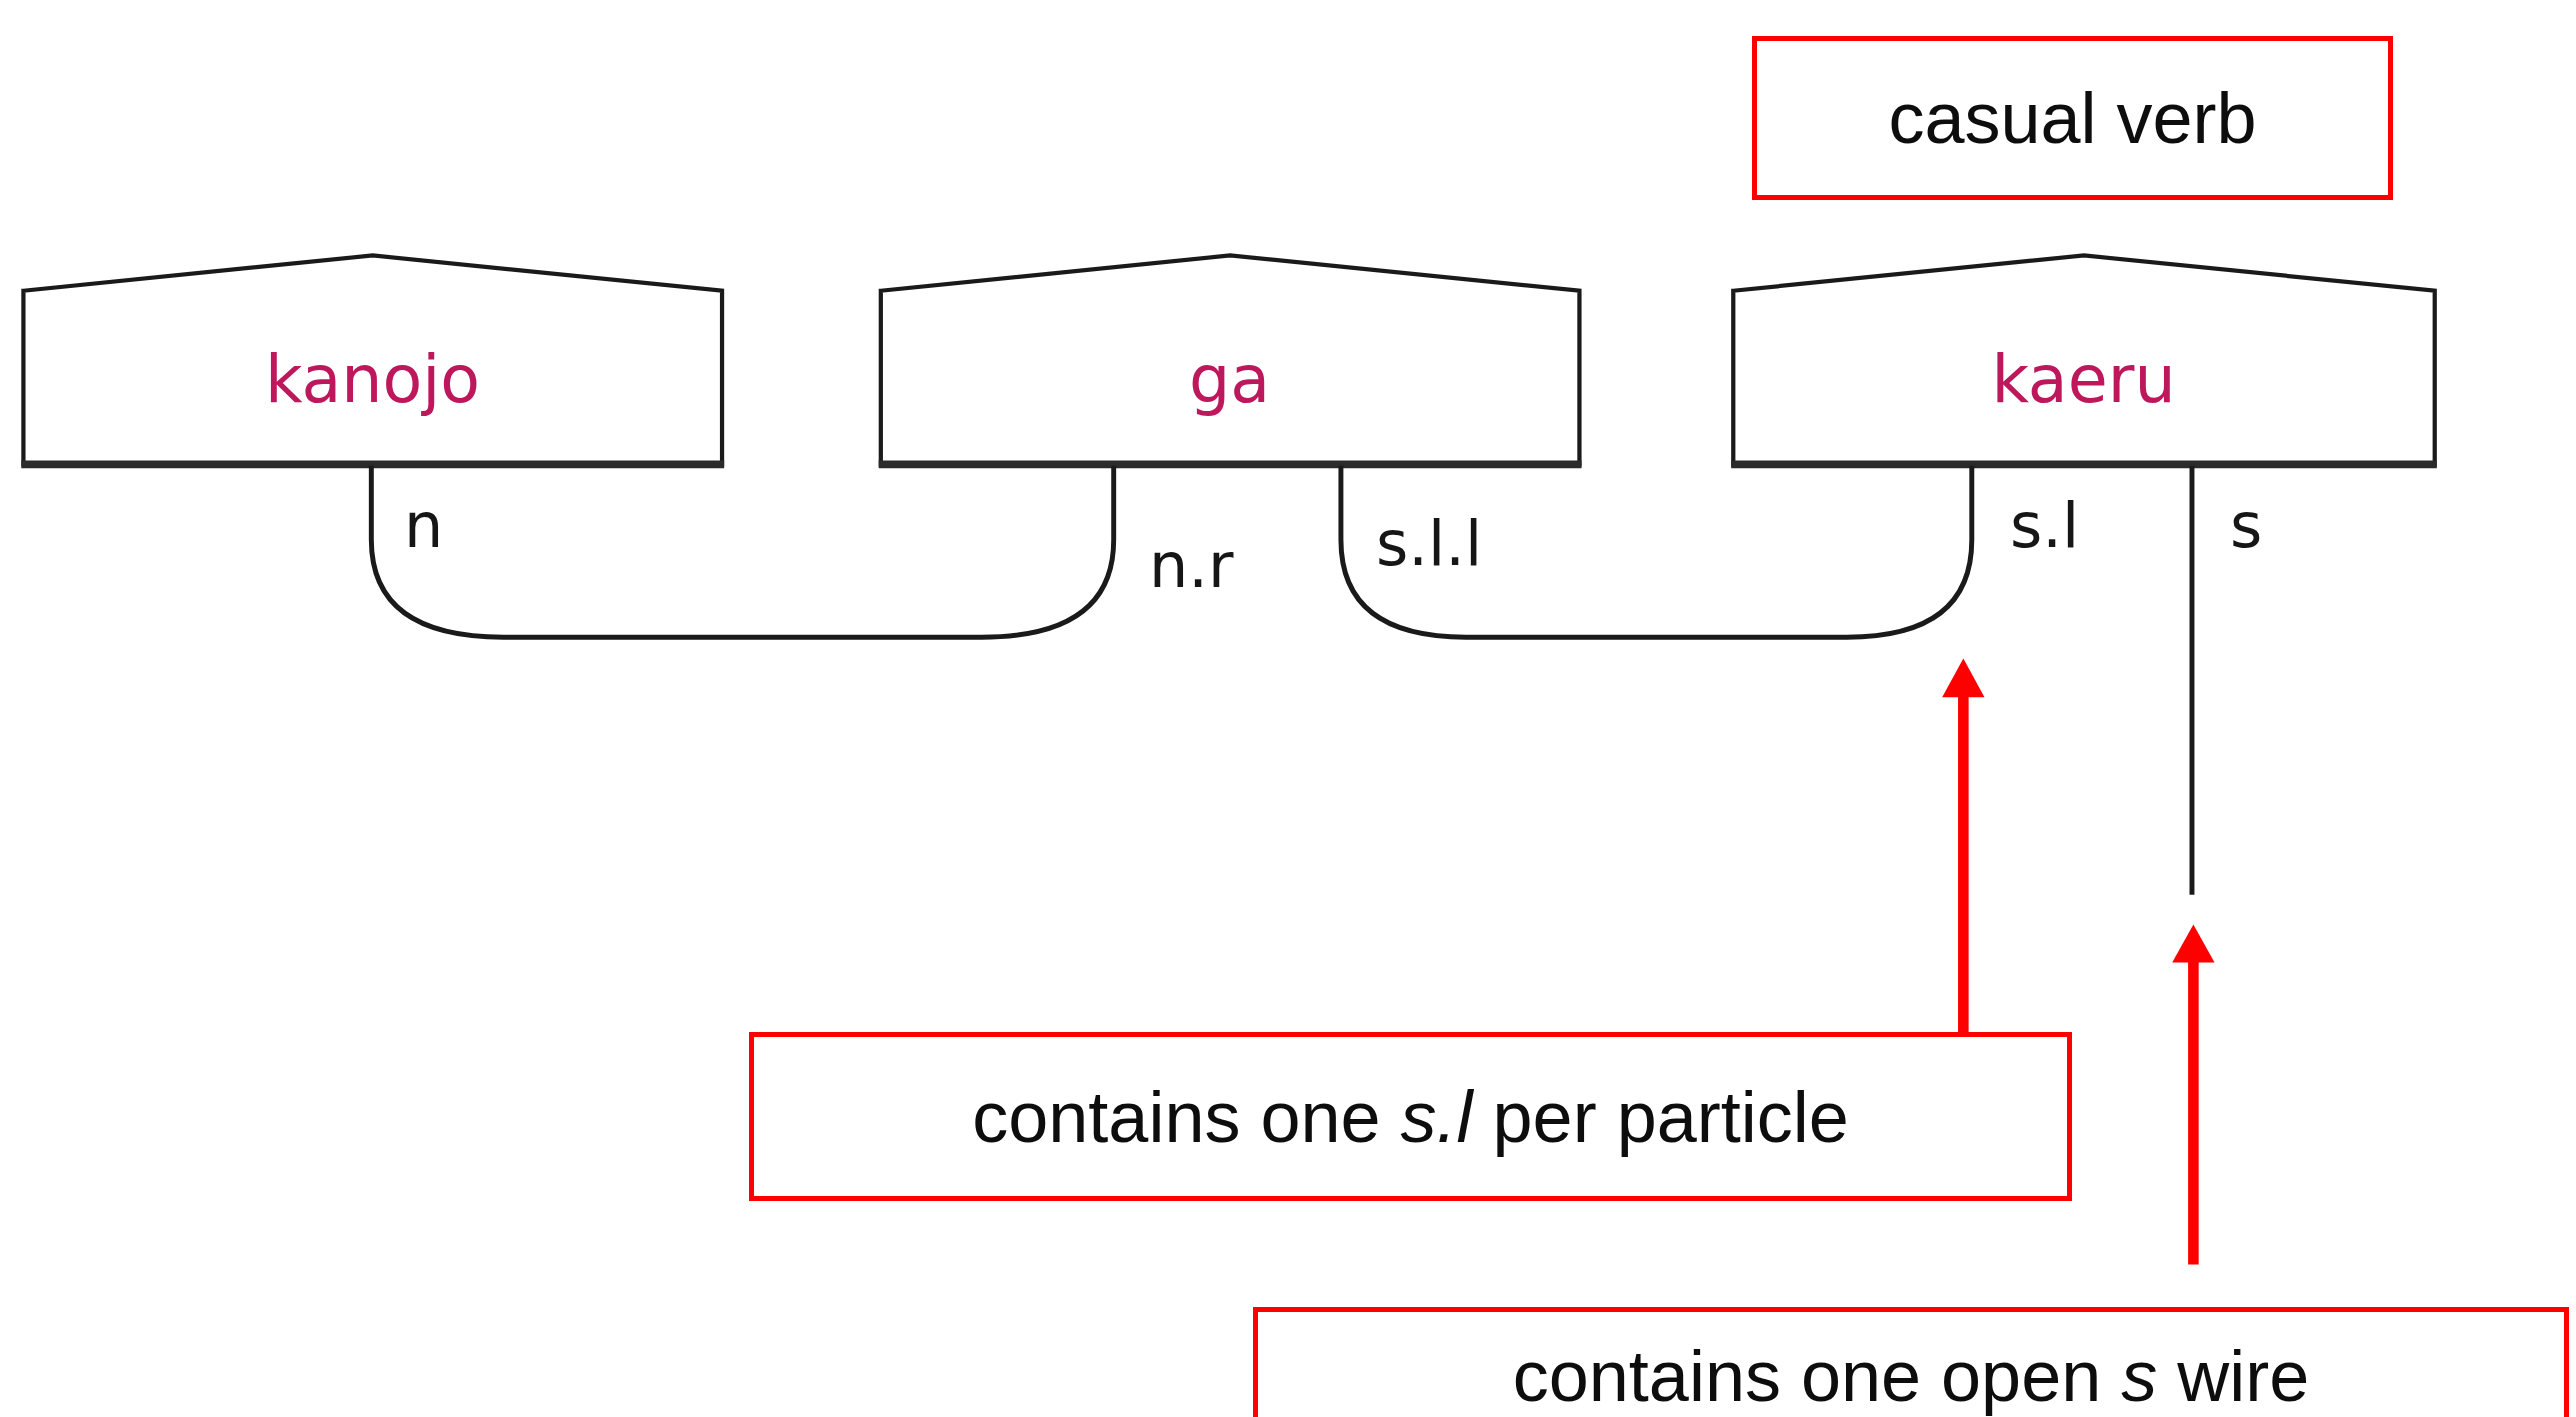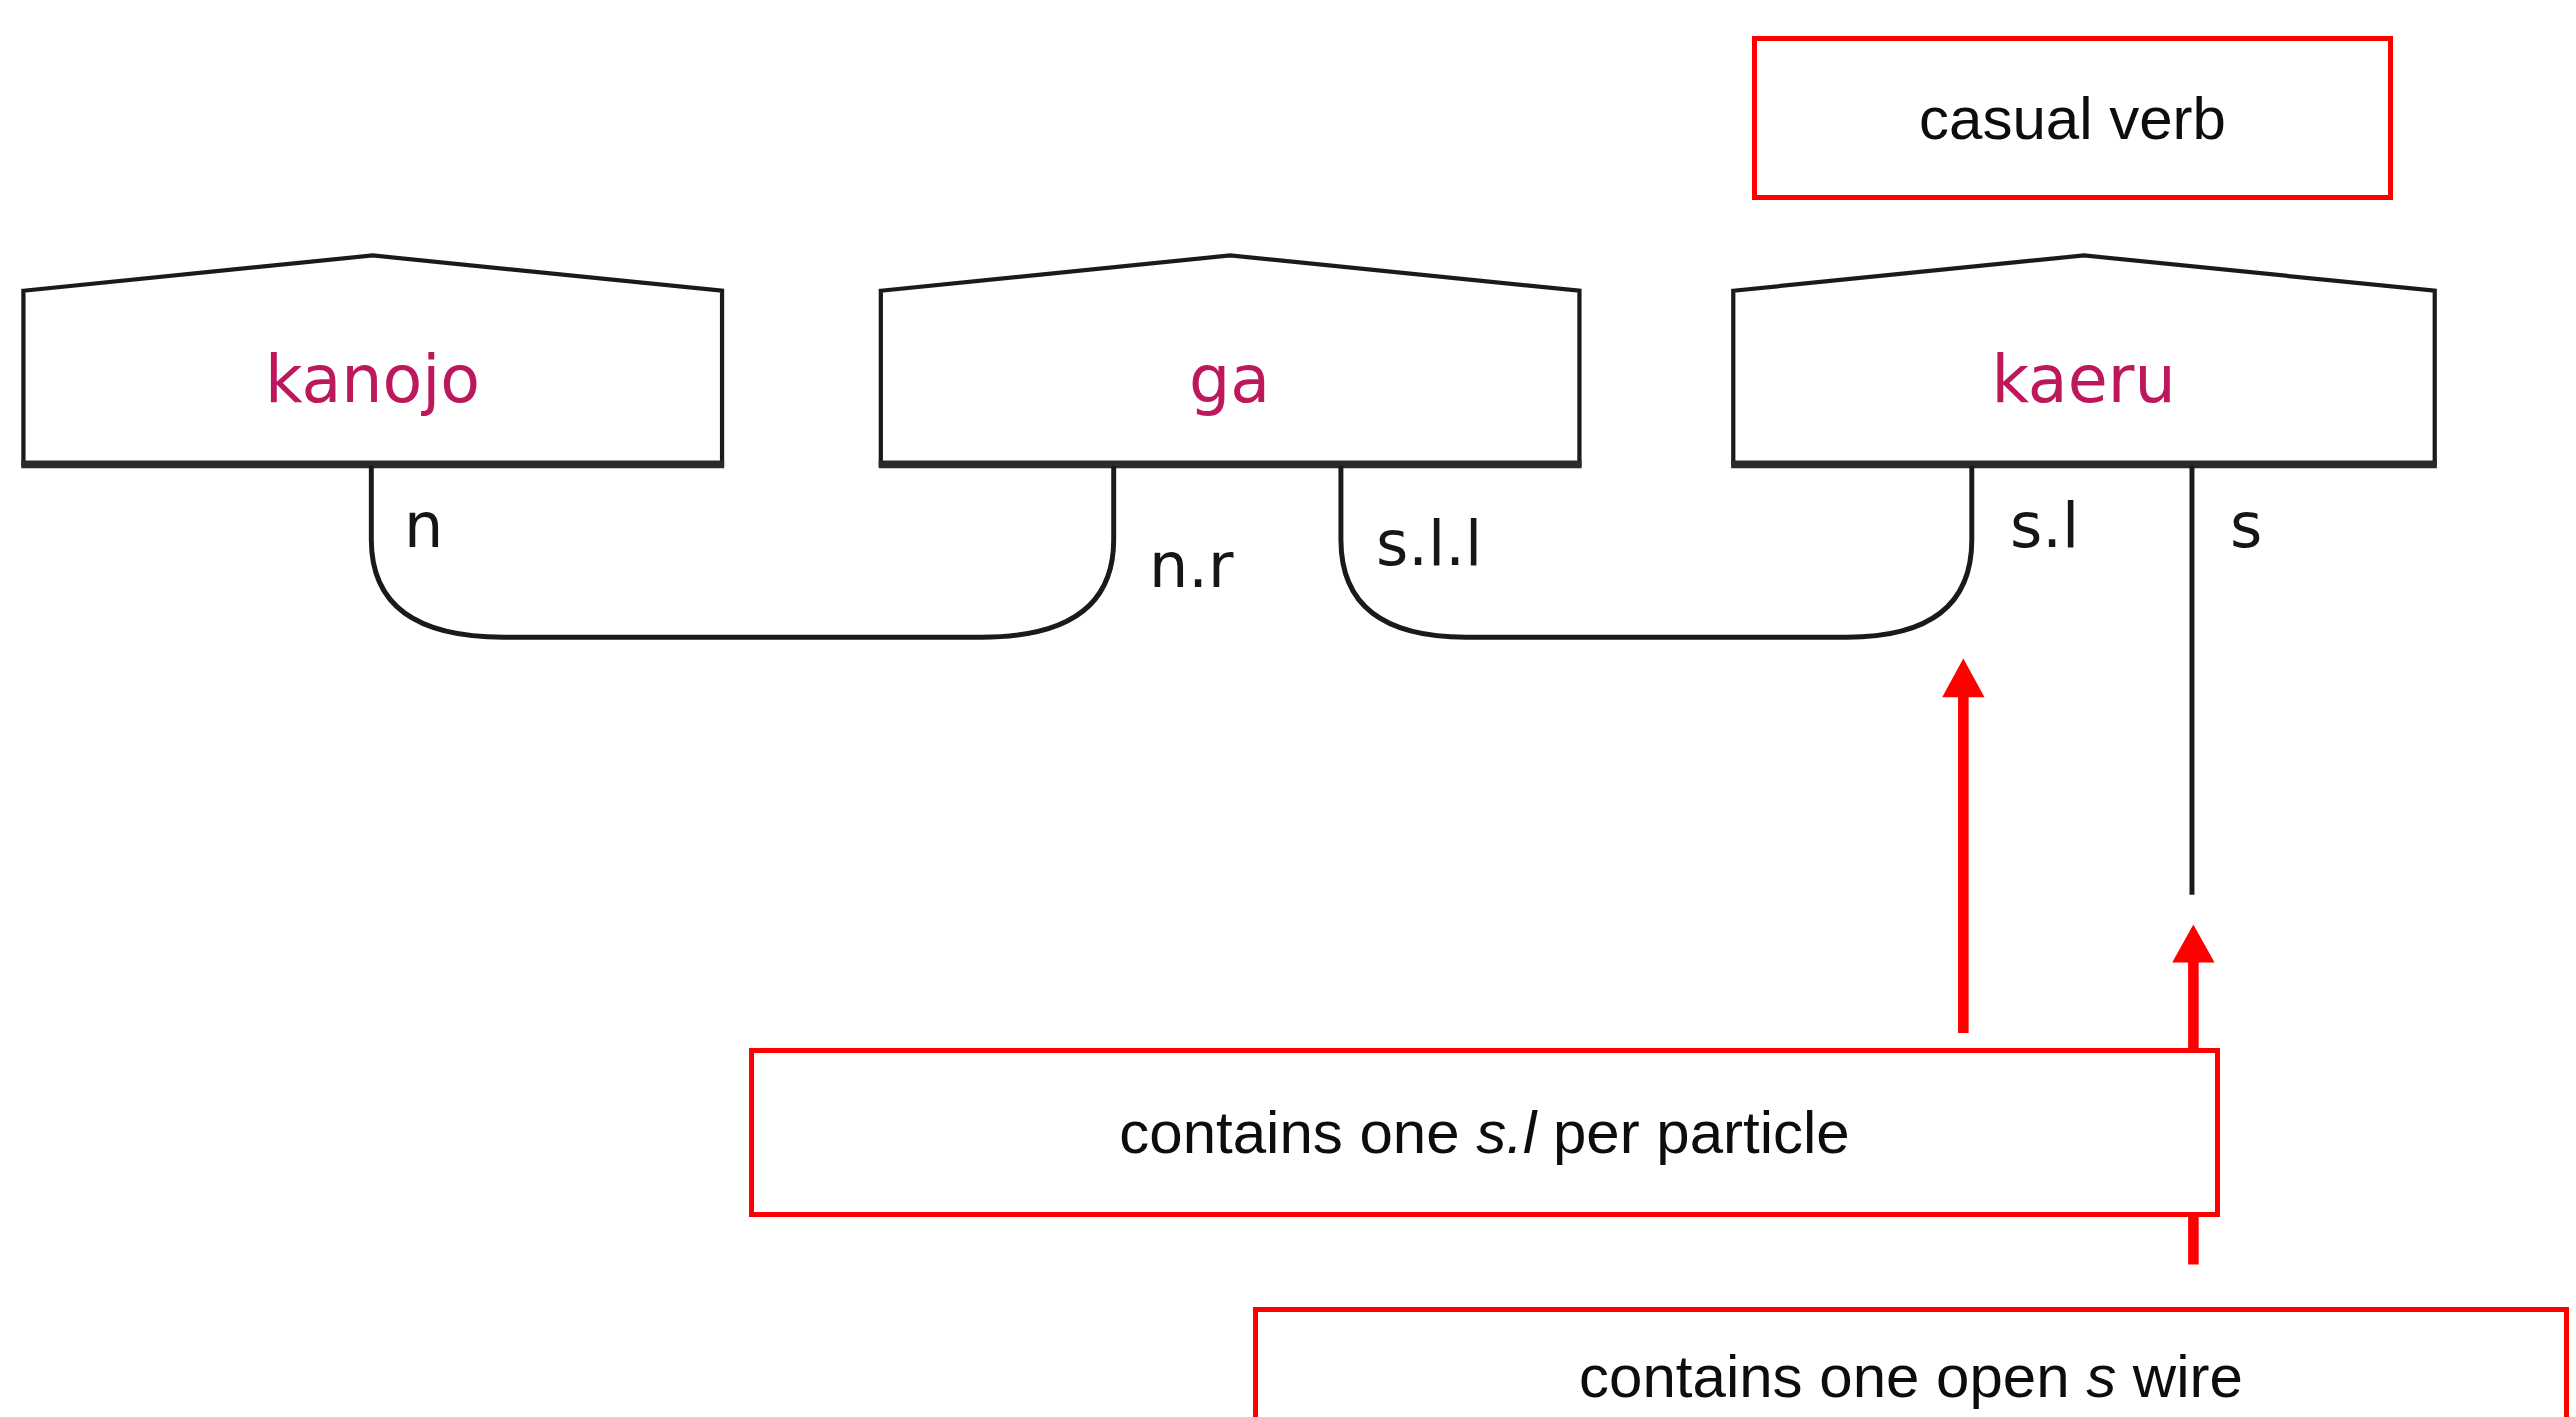--- a/index.html
+++ b/index.html
@@ -42,31 +42,31 @@
   }
   .ann-box {
     position: absolute;
     box-sizing: border-box;
     border: 5.6px solid #ff0000;
     background: #ffffff;
     display: flex;
     align-items: center;
     justify-content: center;
     font-family: "Liberation Sans", sans-serif;
-    font-size: 60px;
+    font-size: 72px;
     color: #0d0d0d;
   }
   .ann-box .line {
     white-space: pre;
   }
   .ann-box .em {
     font-style: italic;
   }
   .box-casual    { left: 1752px; top: 36px;   width: 641px;  height: 164px; }
-  .box-particle  { left: 749px; top: 1032px; width: 1471px; height: 169px; margin-top: 16px; }
+  .box-particle  { left: 749px; top: 1032px; width: 1323px; height: 169px; }
   .box-openwire  { left: 1253px; top: 1263px; width: 1316px; height: 138px; margin-top: 44px; }
 
   .lbl-kanojo { left: 161px;  top: 347px; }
   .lbl-ga     { left: 1018px; top: 347px; }
   .lbl-kaeru  { left: 1872px; top: 347px; }
 
   .wl-n   { left: 404px;  top: 493px; }
   .wl-nr  { left: 1149px; top: 493px; margin-top: 40px; }
   .wl-sll { left: 1376px; top: 511px; }
   .wl-sl  { left: 2010px; top: 493px; }

